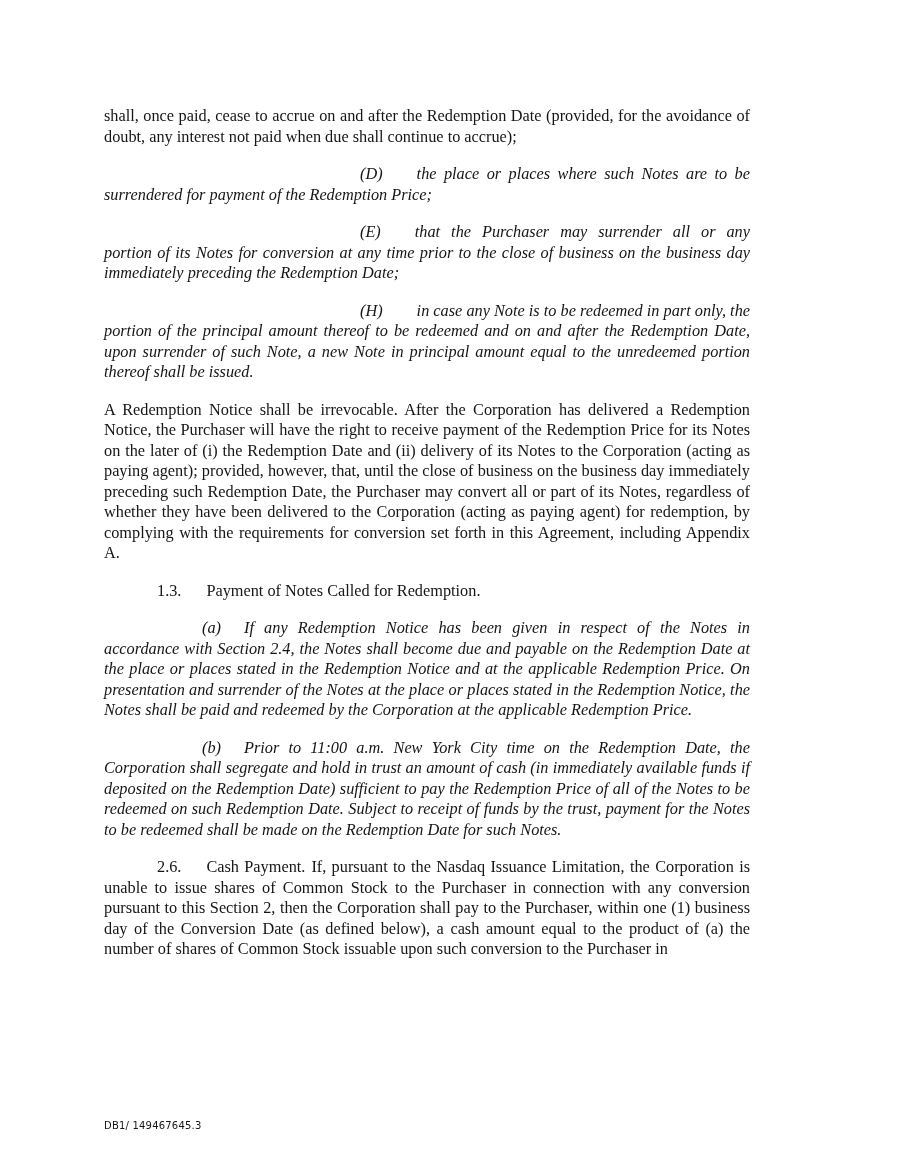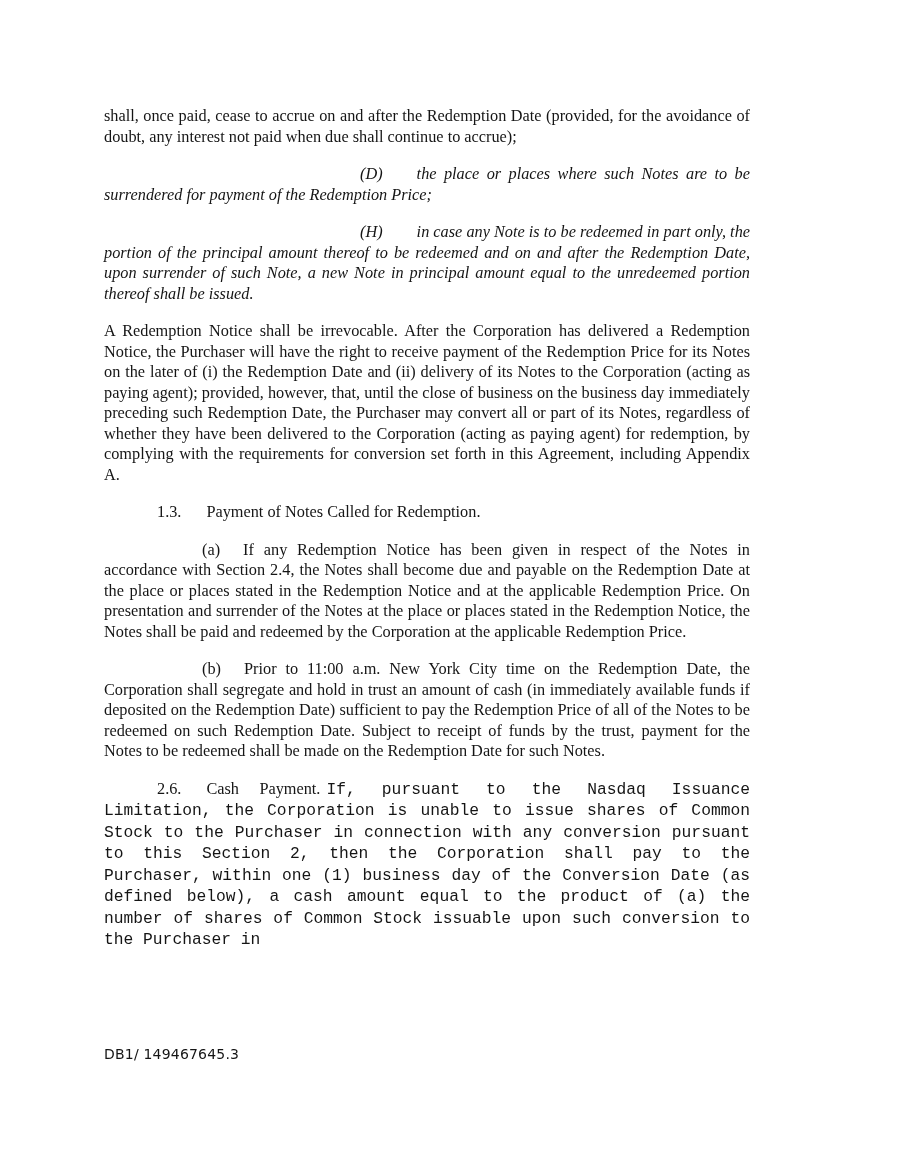--- a/index.html
+++ b/index.html
@@ -23,49 +23,50 @@
     line-height: 20.5px;
     color: #151515;
     position: relative;
   }
   p.para {
     margin: 0 0 17px 0;
     text-align: justify;
   }
   
   .indent-item    { text-indent: 256px; font-style: italic; }  
-  .indent-sub     { text-indent: 98px; }   
+  .indent-sub     { text-indent: 98px; font-style: italic; }   
   .indent-section { text-indent: 53px; }   
   
   .tab-wide { display: inline-block; width: 34px; }
   .tab-med  { display: inline-block; width: 23px; }
   .tab-sec  { display: inline-block; width: 25px; }
   .u {
     text-underline-offset: 2px;
   }
-  .sec-body { margin-left: 6px; font-family: Liberation Mono, monospace; }
+  .sec-body { margin-left: 6px; }
   .footer {
     position: absolute;
     left: 104px;
-    top: 1044px;
+    top: 1116px;
     font-family: "DejaVu Sans", "Liberation Sans", sans-serif;
-    font-size: 14px;
+    font-size: 10px;
     color: #151515;
     letter-spacing: 0.2px;
   }
 </style>
 </head>
 <body>
 
 <div class="page">
 
   <p class="para">shall, once paid, cease to accrue on and after the Redemption Date (provided, for the avoidance of doubt, any interest not paid when due shall continue to accrue);</p>
 
   <p class="para indent-item"><span>(D)</span><span class="tab-wide"></span><span>the place or places where such Notes are to be surrendered for payment of the Redemption Price;</span></p>
 
+  <p class="para indent-item"><span>(E)</span><span class="tab-wide"></span><span>that the Purchaser may surrender all or any portion of its Notes for conversion at any time prior to the close of business on the business day immediately preceding the Redemption Date;</span></p>
 
 
 
   <p class="para indent-item"><span>(H)</span><span class="tab-wide"></span><span>in case any Note is to be redeemed in part only, the portion of the principal amount thereof to be redeemed and on and after the Redemption Date, upon surrender of such Note, a new Note in principal amount equal to the unredeemed portion thereof shall be issued.</span></p>
 
   <p class="para"><span>A Redemption Notice shall be irrevocable. After the Corporation has delivered a Redemption Notice, the Purchaser will have the right to receive payment of the Redemption Price for its Notes on the later of (i) the Redemption Date and (ii) delivery of its Notes to the Corporation (acting as paying agent); provided, however, that, until the close of business on the business day immediately preceding such Redemption Date, the Purchaser may convert all or part of its Notes, regardless of whether they have been delivered to the Corporation (acting as paying agent) for redemption, by complying with the requirements for conversion set forth in this Agreement, including </span><span class="u">Appendix A</span><span>.</span></p>
 
   <p class="para indent-section"><span>1.3.</span><span class="tab-sec"></span><span class="u">Payment of Notes Called for Redemption</span><span>.</span></p>
 
   <p class="para indent-sub"><span>(a)</span><span class="tab-med"></span><span>If any Redemption Notice has been given in respect of the Notes in accordance with Section 2.4, the Notes shall become due and payable on the Redemption Date at the place or places stated in the Redemption Notice and at the applicable Redemption Price. On presentation and surrender of the Notes at the place or places stated in the Redemption Notice, the Notes shall be paid and redeemed by the Corporation at the applicable Redemption Price.</span></p>

